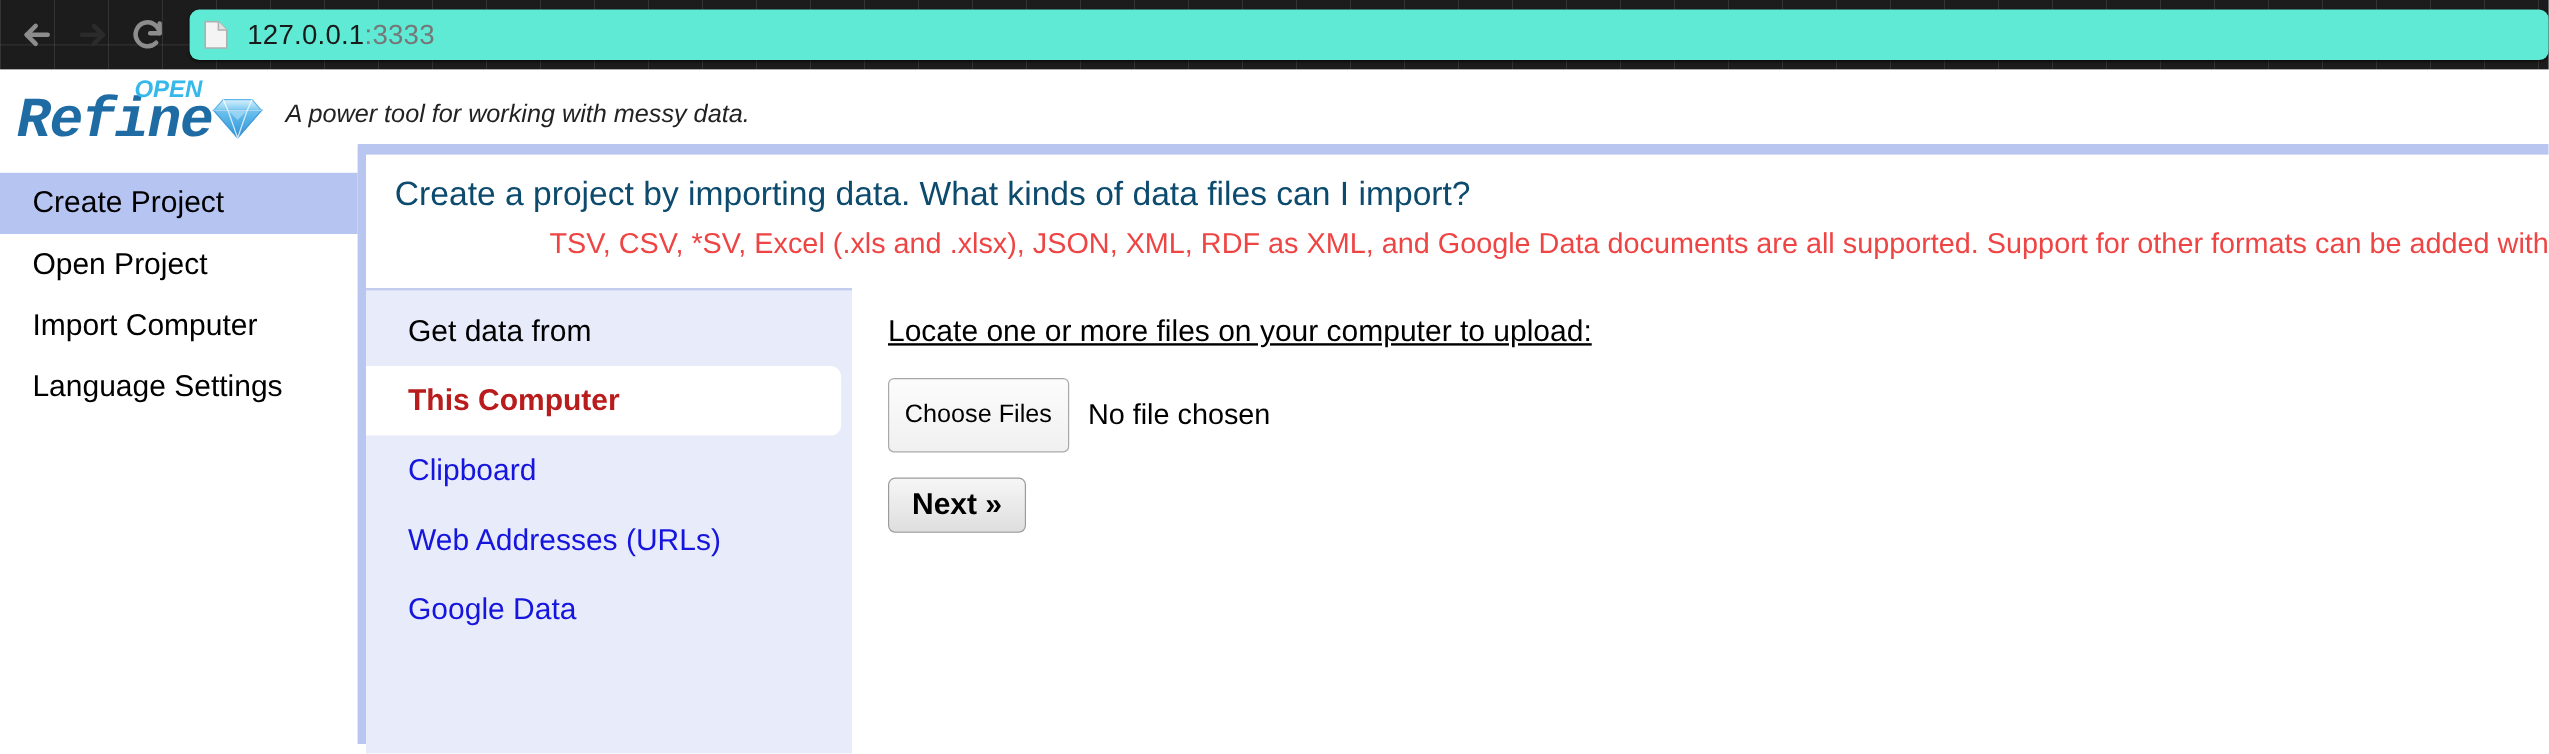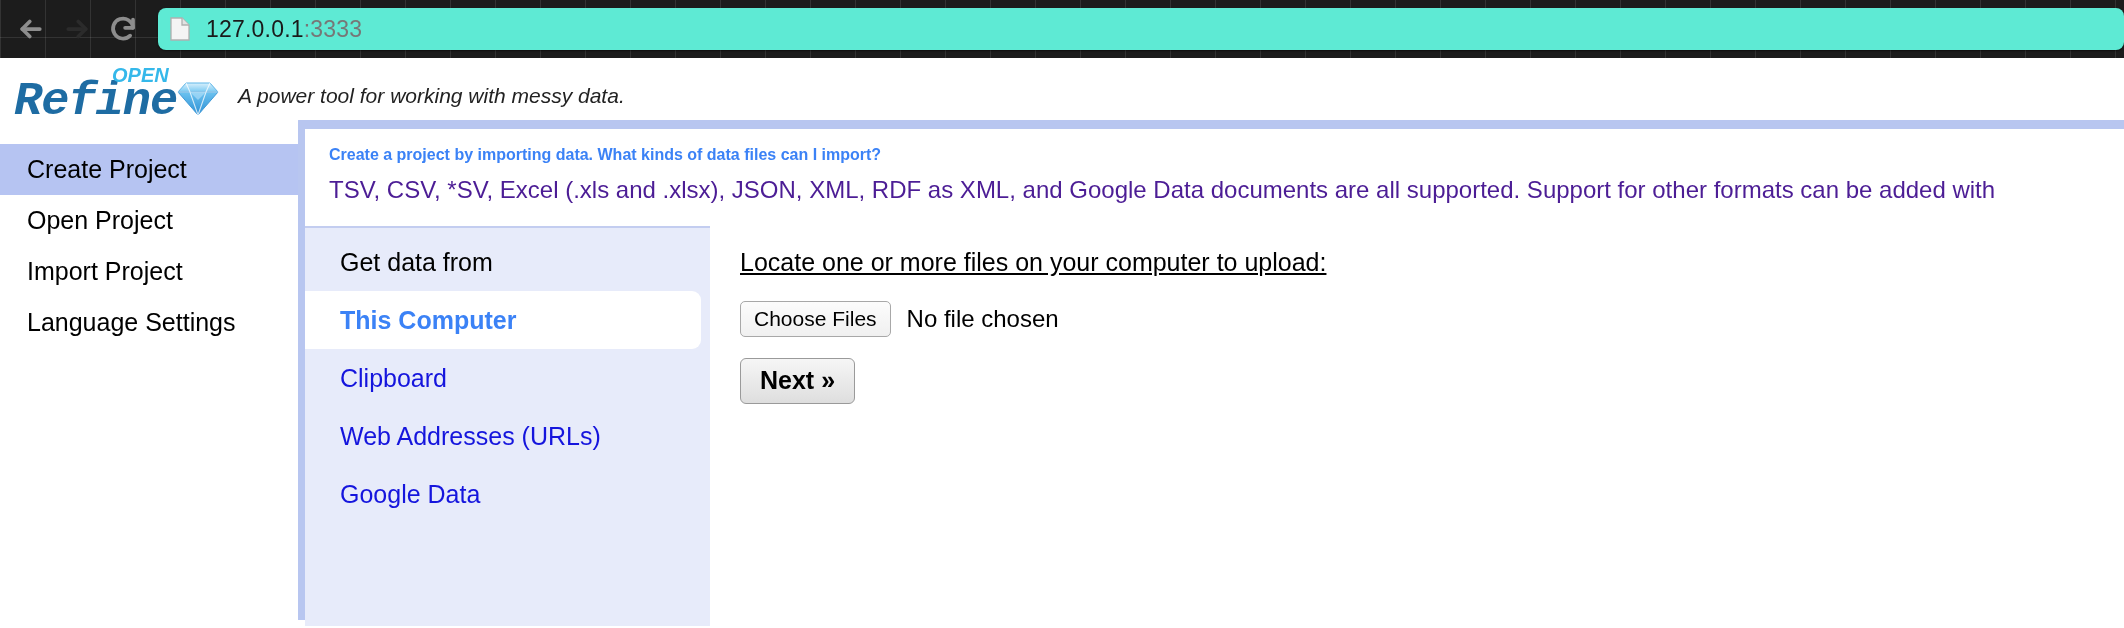--- a/index.html
+++ b/index.html
@@ -163,31 +163,32 @@
     border: 9px solid #b8c6f0;
     border-right: none;
     border-bottom: none;
     border-top-left-radius: 4px;
   }
 
   #panel-head {
     padding: 17px 0 0 24px;
   }
   #panel-title {
-    font-size: 16px;
-    font-weight: bold;
-    color: #3b82f6;
+    font-size: 28px;
+    font-weight: normal;
+    color: #0c4a6e;
     white-space: nowrap;
   }
   #panel-desc {
     margin-top: 12px;
     font-size: 24px;
-    color: #4c1d95;
+    color: #ef4444;
     white-space: nowrap;
     overflow: hidden;
+    text-align: right;
   }
 
   #panel-body {
     display: flex;
     align-items: stretch;
     margin-top: 22px;
     height: 400px;
   }
 
   #sources {
@@ -205,21 +206,21 @@
     font-size: 25px;
     color: #1515dd;
     white-space: nowrap;
   }
   .source-item.heading {
     color: #000000;
     cursor: default;
   }
   .source-item.active {
     background: #ffffff;
-    color: #3b82f6;
+    color: #b91c1c;
     font-weight: bold;
     border-top-right-radius: 9px;
     border-bottom-right-radius: 9px;
     margin-right: 9px;
     text-align: right;
   }
 
   #uploader {
     flex: 1;
     padding: 22px 0 0 30px;
@@ -235,21 +236,21 @@
     align-items: center;
     margin-top: 24px;
   }
   #choose-files-btn {
     font-family: "Liberation Sans", sans-serif;
     font-size: 21px;
     color: #000000;
     background: linear-gradient(#fcfcfc, #f0f0f0);
     border: 1px solid #a8a8a8;
     border-radius: 5px;
-    padding: 5px 13px;
+    padding: 18px 13px;
     line-height: 1.15;
     white-space: nowrap;
   }
   #file-status {
     margin-left: 16px;
     font-size: 24px;
     color: #000000;
     white-space: nowrap;
   }
   #next-btn {
@@ -343,21 +344,21 @@
   <div id="main">
 
     <nav id="sidebar">
       <div class="sidebar-item selected">
         <span>Create Project</span>
       </div>
       <div class="sidebar-item">
         <span>Open Project</span>
       </div>
       <div class="sidebar-item">
-        <span>Import Project</span>
+        <span>Import Computer</span>
       </div>
       <div class="sidebar-item">
         <span>Language Settings</span>
       </div>
     </nav>
 
     <section id="panel">
       <div id="panel-head">
         <div id="panel-title">Create a project by importing data. What kinds of data files can I import?</div>
         <div id="panel-desc">TSV, CSV, *SV, Excel (.xls and .xlsx), JSON, XML, RDF as XML, and Google Data documents are all supported. Support for other formats can be added with</div>

